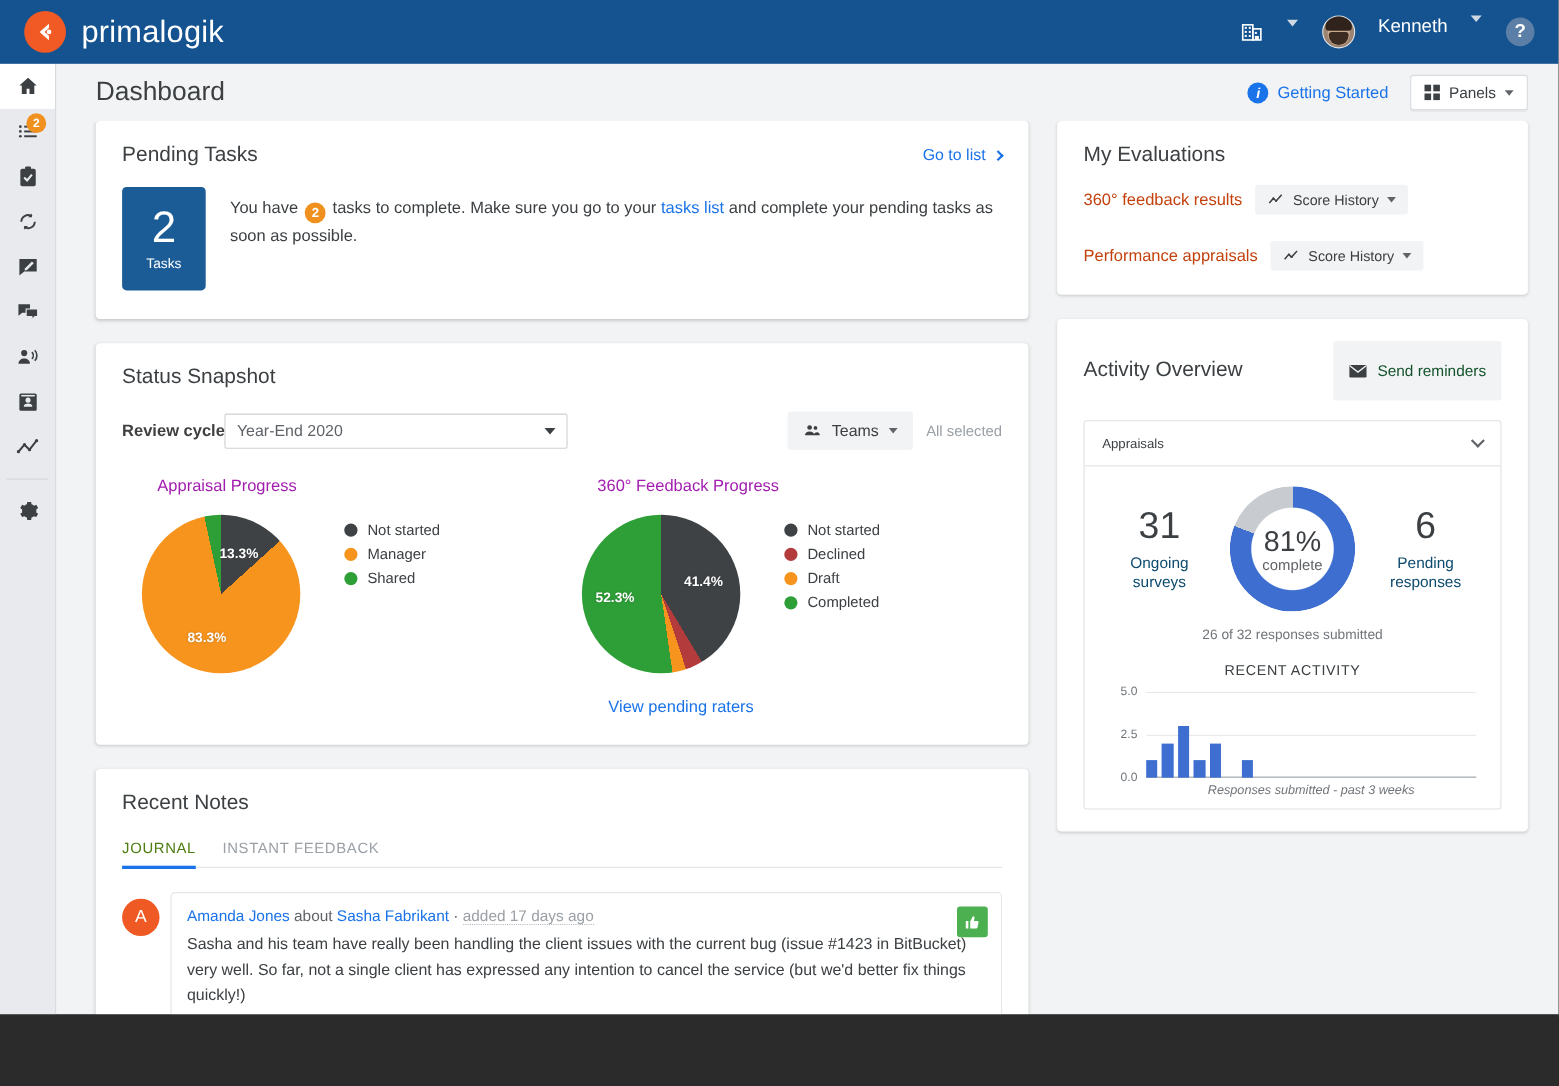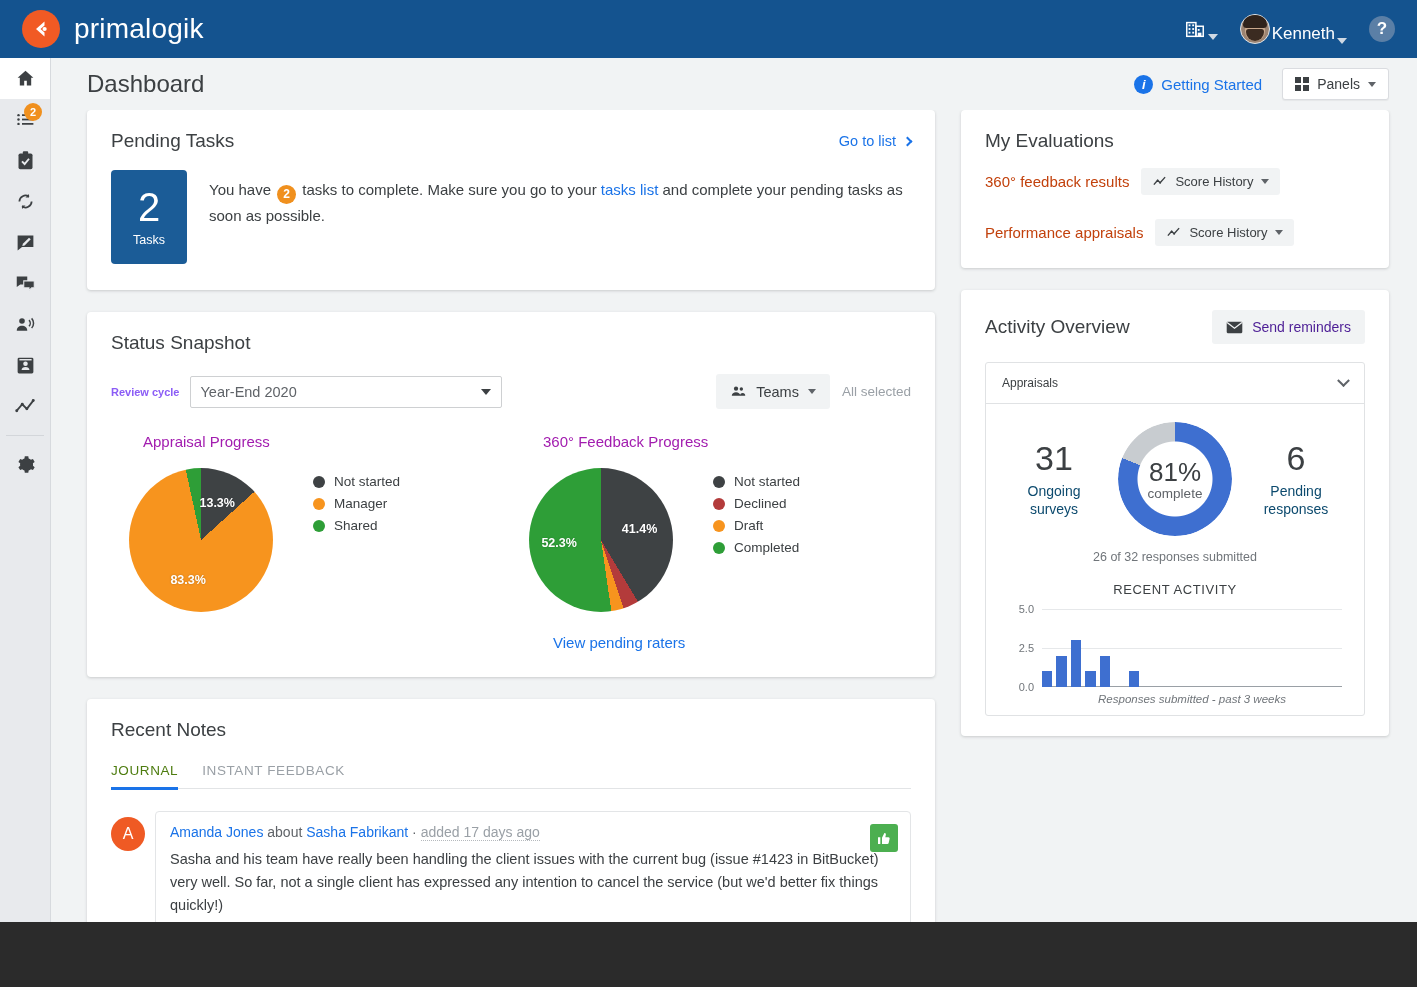--- a/index.html
+++ b/index.html
@@ -32,21 +32,21 @@
     position: relative;
   }
   .brand-logo svg { display: block; }
   .brand-name {
     color: #ffffff; font-size: 28px; letter-spacing: .2px; font-weight: 400;
   }
   .topbar-right {
     margin-left: auto; display: flex; align-items: center; gap: 22px;
     color: #fff;
   }
-  .tb-item { display: flex; align-items: flex-end; gap: 2px; cursor: pointer; }
+  .tb-item { display: flex; align-items: flex-start; gap: 21px; cursor: pointer; }
   .tb-caret {
     width: 0; height: 0; border-left: 5px solid transparent;
     border-right: 5px solid transparent; border-top: 6px solid #cfd9e4;
   }
   .avatar {
     width: 30px; height: 30px; border-radius: 50%;
     background: #9c8472; overflow: hidden; position: relative;
     border: 1px solid #dfe5ea;
   }
   .avatar .face {
@@ -163,21 +163,21 @@
     display: inline-flex; align-items: center; justify-content: center;
     width: 19px; height: 19px; border-radius: 50%;
     background: #f0901e; color: #fff; font-size: 12px; font-weight: bold;
     vertical-align: -3px; margin: 0 2px;
   }
   a.lnk { color: #1a73e8; text-decoration: none; cursor: pointer; }
 
   
   .snapshot { padding: 20px 24px 26px 24px; }
   .snap-controls { display: flex; align-items: center; margin-top: 20px; }
-  .rc-label { font-size: 11px; font-weight: bold; color: #8b5cf6; margin-right: 10px; }
+  .rc-label { font-size: 15px; font-weight: bold; color: #404040; }
   .select-box {
     width: 312px; height: 32px; border: 1px solid #ced0d2; border-radius: 2px;
     display: flex; align-items: center; padding: 0 10px;
     font-size: 14.5px; color: #5f6368; cursor: pointer; background: #fff;
   }
   .select-caret {
     margin-left: auto; width: 0; height: 0;
     border-left: 5px solid transparent; border-right: 5px solid transparent;
     border-top: 6px solid #3c4043;
   }
@@ -260,22 +260,22 @@
     display: flex; align-items: center; gap: 8px;
     background: #f1f3f4; border-radius: 3px; padding: 6px 11px;
     font-size: 13px; color: #3c4043; cursor: pointer;
   }
 
   
   .activity { padding: 20px 24px 20px 24px; }
   .act-head { display: flex; align-items: center; }
   .send-btn {
     margin-left: auto; display: flex; align-items: center; gap: 9px;
-    background: #f1f3f4; border-radius: 3px; padding: 9px 14px;
-    font-size: 14px; color: #4c1d95; cursor: pointer;
+    background: #f1f3f4; border-radius: 3px; padding: 19px 14px;
+    font-size: 14px; color: #14532d; cursor: pointer;
   }
   .act-inner { border: 1px solid #e0e2e4; border-radius: 3px; margin-top: 18px; }
   .act-select {
     display: flex; align-items: center; padding: 13px 16px;
     border-bottom: 1px solid #e0e2e4; font-size: 12px; color: #3c4043;
     cursor: pointer;
   }
   .chev-d {
     margin-left: auto; width: 9px; height: 9px;
     border-right: 2px solid #5f6368; border-bottom: 2px solid #5f6368;

